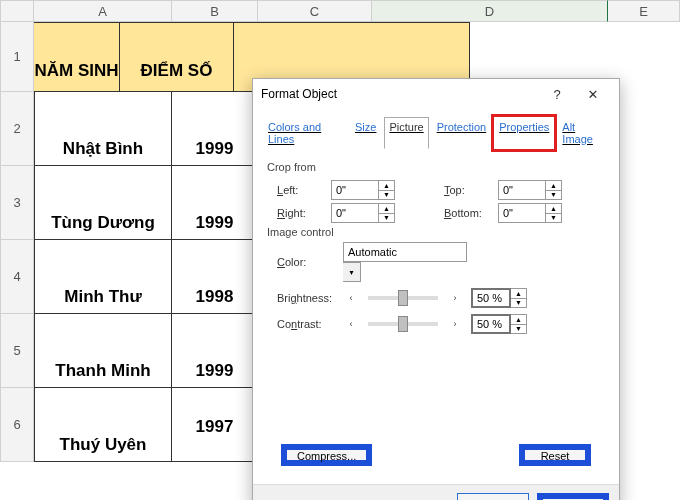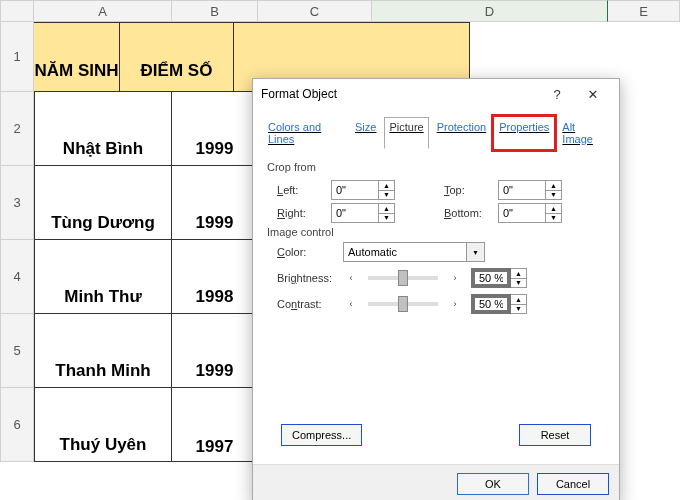--- a/index.html
+++ b/index.html
@@ -38,35 +38,35 @@
 .group-label { color: #444; margin: 4px 0; }
 .form-row { display: flex; align-items: center; gap: 8px; margin: 3px 0 3px 10px; }
 .lbl { width: 46px; color: #333; }
 .lbl u { text-decoration: underline; }
 .spinbox { display: flex; align-items: center; }
 .spinbox input { width: 48px; height: 20px; border: 1px solid #999; padding: 0 4px; font-size: 11px; }
 .spinner { width: 16px; height: 20px; border: 1px solid #999; border-left: none; display: flex; flex-direction: column; }
 .spinner div { flex: 1; display: flex; align-items: center; justify-content: center; font-size: 7px; cursor: pointer; }
 .spinner div:first-child { border-bottom: 1px solid #999; }
 .cropgrid { display: flex; gap: 39px; }
-.select { display: flex; align-items: flex-start; }
+.select { display: flex; align-items: flex-start; flex-direction: column; }
 .select input { width: 124px; height: 20px; border: 1px solid #999; padding: 0 4px; font-size: 11px; background: #fff; }
 .select .arrow { width: 18px; height: 20px; border: 1px solid #999; border-left: none; display: flex; align-items: center; justify-content: center; font-size: 8px; cursor: pointer; background: #f0f0f0; }
 .slider-row { display: flex; align-items: center; gap: 8px; margin: 6px 0 6px 10px; }
 .slider-row .lbl { width: 58px; }
 .slider { width: 120px; height: 18px; border: 1px solid transparent; display: flex; align-items: center; position: relative; }
 .slider .track { flex: 1; height: 4px; background: #ddd; margin: 0 10px; position: relative; }
 .slider .thumb { position: absolute; left: 50%; top: -6px; width: 10px; height: 16px; background: #c0c0c0; border: 1px solid #888; transform: translateX(-50%); }
 .slider .arrbtn { width: 14px; height: 18px; display: flex; align-items: center; justify-content: center; font-size: 9px; color: #333; cursor: pointer; }
 .pct { display: flex; align-items: center; }
-.pct input { width: 40px; height: 20px; border: 4px solid #737373; padding: 0 4px; font-size: 11px; text-align: left; }
+.pct input { width: 40px; height: 20px; border: 2px solid #737373; padding: 0 4px; font-size: 11px; text-align: left; }
 .btn-row { display: flex; padding: 10px 14px; gap: 8px; }
 .btn-row.top { justify-content: space-between; margin-top: 100px; }
 .btn-row.bottom { justify-content: flex-end; background: #f0f0f0; padding: 8px 10px; border-top: 1px solid #ddd; }
-button.dlg { min-width: 72px; height: 22px; border: 1px solid #1d4ed8; background: #f5f5f5; font-size: 11px; cursor: pointer; padding: 0 10px; }
+button.dlg { min-width: 72px; height: 22px; border: 6px solid #1d4ed8; background: #f5f5f5; font-size: 11px; cursor: pointer; padding: 0 10px; }
 button.dlg.primary { border: 1px solid #2a6fcf; }
 </style>
 </head>
 <body>
 
 <div class="sheet">
   <div class="col-headers">
     <div class="corner"></div>
     <div class="col-header ca">A</div>
     <div class="col-header cb">B</div>
@@ -109,21 +109,21 @@
     <div class="row-header">5</div>
     <div class="cell ca" style="align-items:flex-end;padding-bottom:6px">Thanh Minh</div>
     <div class="cell cb" style="align-items:flex-end;padding-bottom:6px">1999</div>
     <div class="cell cc"></div>
     <div class="cell cd"></div>
     <div class="cell ce" style="border:none"></div>
   </div>
   <div class="row" style="height:74px">
     <div class="row-header">6</div>
     <div class="cell ca" style="align-items:flex-end;padding-bottom:6px">Thuý Uyên</div>
-    <div class="cell cb" style="align-items:flex-end;padding-bottom:4px">1997</div>
+    <div class="cell cb" style="align-items:flex-end;padding-bottom:24px">1997</div>
     <div class="cell cc"></div>
     <div class="cell cd"></div>
     <div class="cell ce" style="border:none"></div>
   </div>
 </div>
 
 <div class="dialog">
   <div class="titlebar">
     <span class="title">Format Object</span>
     <div class="btn">?</div>

